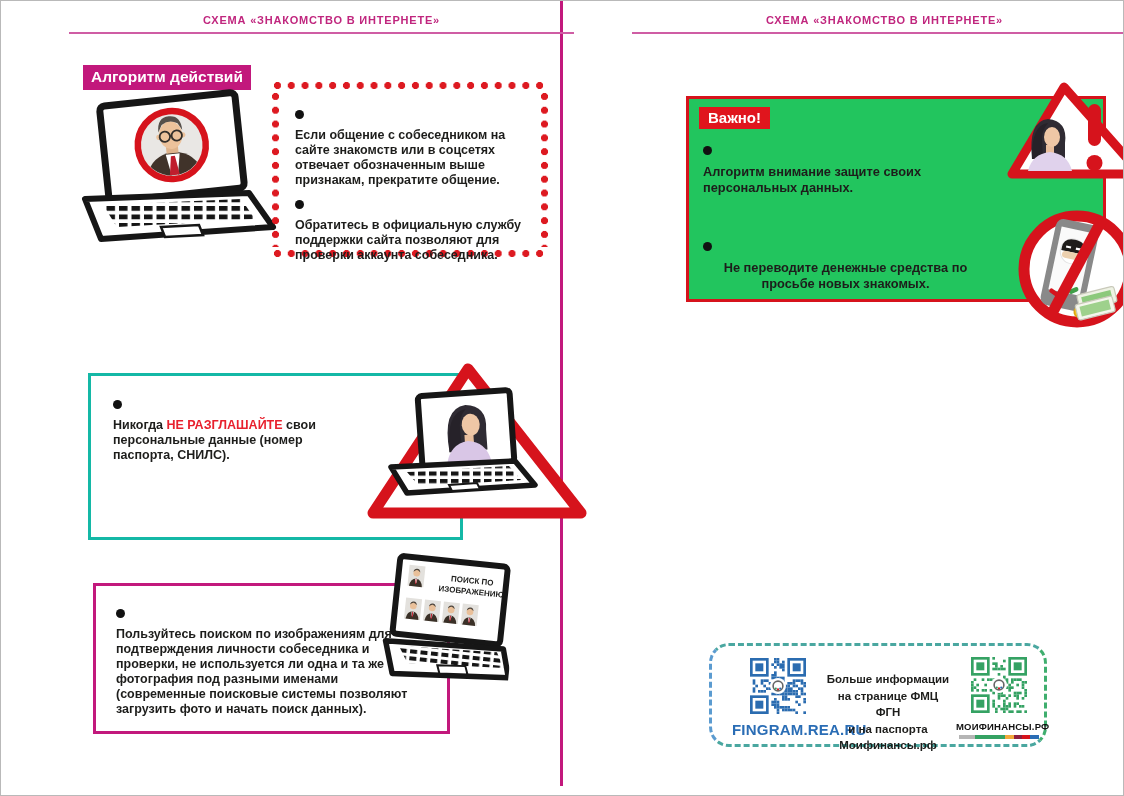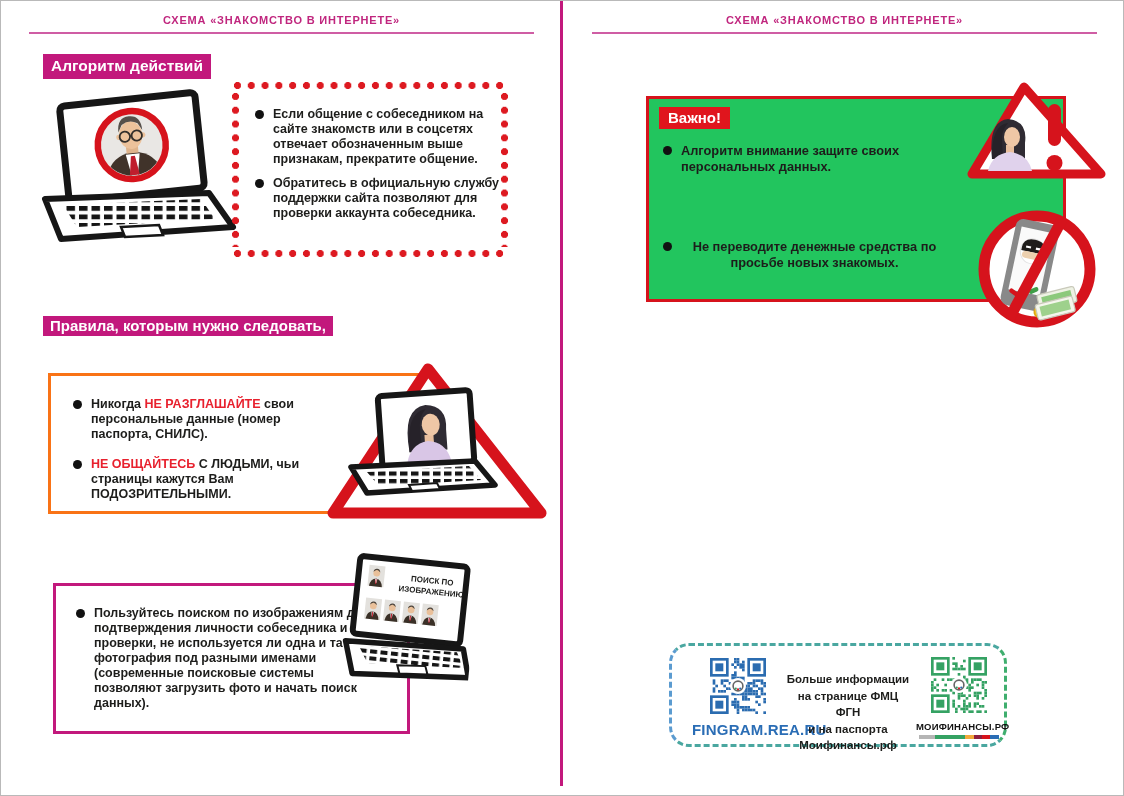--- a/index.html
+++ b/index.html
@@ -1,54 +1,54 @@
 <!DOCTYPE html>
 <html><head>
 <meta charset="utf-8">
 <style>
   html,body{margin:0;padding:0;background:#fff;}
   .canvas{position:relative;width:1124px;height:796px;background:#fff;border:1px solid #b9b9b9;
     box-sizing:border-box;overflow:hidden;font-family:"Liberation Sans",sans-serif;color:#1d1d1b;}
-  .page{position:absolute;top:0;width:561px;height:796px;}
+  .page{position:absolute;top:0;width:561px;height:796px;margin-left:40px;}
   .page.left{left:0;}
   .page.right{left:563px;}
   .divider{position:absolute;left:559px;top:0;width:3px;height:785px;background:#c2187c;}
 
   .page-header{position:absolute;top:13px;left:0;width:100%;text-align:center;
     font-size:11px;font-weight:bold;color:#c0267e;letter-spacing:.8px;}
   .header-line{position:absolute;top:31px;left:28px;width:505px;height:2px;background:#cf5da4;}
 
   .badge{display:inline-block;background:#c2187c;color:#fff;font-weight:bold;
     font-size:15.5px;padding:3px 8px 4px;}
   .badge.red{background:#e0151d;font-size:15px;padding:2px 9px 3px;}
-  .algorithm-heading{position:absolute;left:42px;top:53px;}
+  .algorithm-heading{position:absolute;left:42px;top:64px;}
 
   
   .dotted-box{position:absolute;left:228px;top:78px;width:282px;height:181px;}
   .dots-h,.dots-v{position:absolute;}
   .dots-h{left:4px;right:4px;height:9px;
     background-image:radial-gradient(circle at 4.5px 4.5px,#dd1a21 3.3px,transparent 3.8px);
     background-size:13.8px 9px;background-repeat:repeat-x;}
   .dots-v{top:13px;bottom:13px;width:9px;
     background-image:radial-gradient(circle at 4.5px 4.5px,#dd1a21 3.3px,transparent 3.8px);
     background-size:9px 13.8px;background-repeat:repeat-y;}
   .dots-h.top{top:2px;} .dots-h.bottom{bottom:2px;}
   .dots-v.left{left:2px;} .dots-v.right{right:2px;}
   .dotted-box .content{position:absolute;left:26px;top:28px;width:247px;}
 
-  .b-item{display:flex;gap:9px;margin-bottom:9px;}
+  .b-item{display:flex;gap:9px;margin-bottom:9px;flex-direction:column;}
   .b-dot{flex:none;width:9px;height:9px;border-radius:50%;background:#111;margin-top:3px;}
   .b-text{font-size:12.5px;font-weight:bold;line-height:15px;}
 
   .rules-heading{position:absolute;left:42px;top:315px;line-height:17px;}
   .rules-heading .hl{display:inline-block;background:#c2187c;color:#fff;
     font-size:15px;font-weight:bold;padding:1px 7px 2px;}
 
-  .rules-box{position:absolute;left:47px;top:372px;width:375px;height:141px;
-    border:3px solid #f97316;box-sizing:border-box;background:#fff;z-index:1;}
+  .rules-box{position:absolute;left:47px;top:372px;width:375px;height:167px;
+    border:3px solid #14b8a6;box-sizing:border-box;background:#fff;z-index:1;}
   .rules-box .content{position:absolute;left:22px;top:21px;width:250px;}
   .rules-box .b-item{margin-bottom:15px;}
   .em{color:#e8212e;}
 
   .tri-laptop{position:absolute;left:322px;top:358px;width:232px;height:168px;z-index:2;}
 
   .search-box{position:absolute;left:52px;top:582px;width:357px;height:151px;
     border:3px solid #c2187c;box-sizing:border-box;background:#fff;z-index:1;}
   .search-box .content{position:absolute;left:20px;top:20px;width:300px;}
 
@@ -141,32 +141,27 @@
           <span class="b-text">Если общение с собеседником на сайте знакомств или в соцсетях отвечает обозначенным выше признакам, прекратите общение.</span>
         </div>
         <div class="b-item">
           <span class="b-dot"></span>
           <span class="b-text">Обратитесь в официальную службу поддержки сайта позволяют для проверки аккаунта собеседника.</span>
         </div>
       </div>
     </div>
 
     <div class="rules-heading">
-      <div><span class="hl">Правила, которым нужно следовать,</span></div>
     </div>
 
     <div class="rules-box">
       <div class="content">
         <div class="b-item">
           <span class="b-dot"></span>
           <span class="b-text"><span>Никогда </span><span class="em">НЕ РАЗГЛАШАЙТЕ</span><span> свои персональные данные (номер паспорта, СНИЛС).</span></span>
-        </div>
-        <div class="b-item">
-          <span class="b-dot"></span>
-          <span class="b-text"><span class="em">НЕ ОБЩАЙТЕСЬ</span><span> С ЛЮДЬМИ, чьи страницы кажутся Вам ПОДОЗРИТЕЛЬНЫМИ.</span></span>
         </div>
       </div>
     </div>
 
     <div class="tri-laptop">
       <svg viewBox="0 0 232 168" width="232" height="168">
         <defs>
           <pattern id="kB" width="11" height="7.5" patternUnits="userSpaceOnUse">
             <rect width="7.5" height="4.2" fill="#161616"></rect>
           </pattern>

